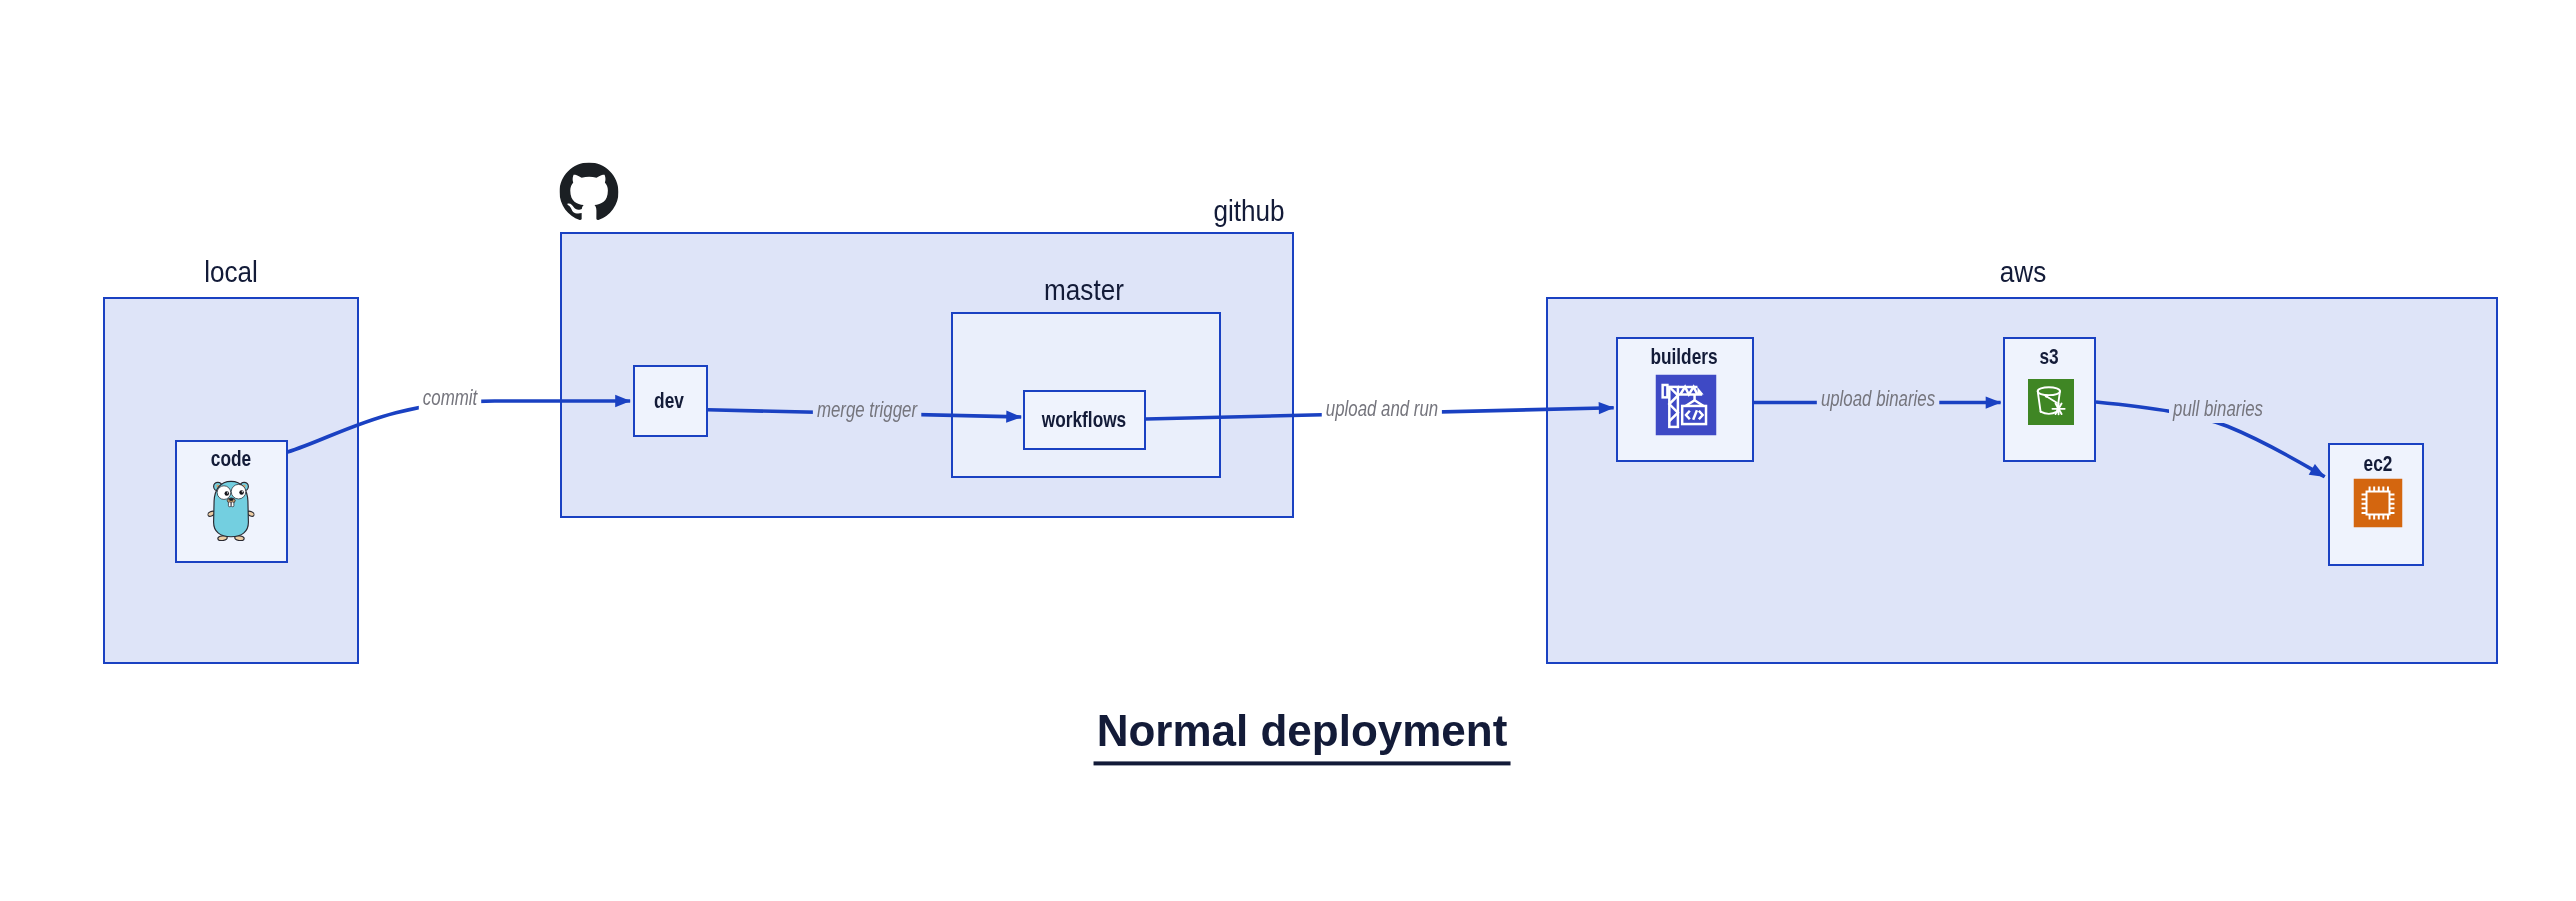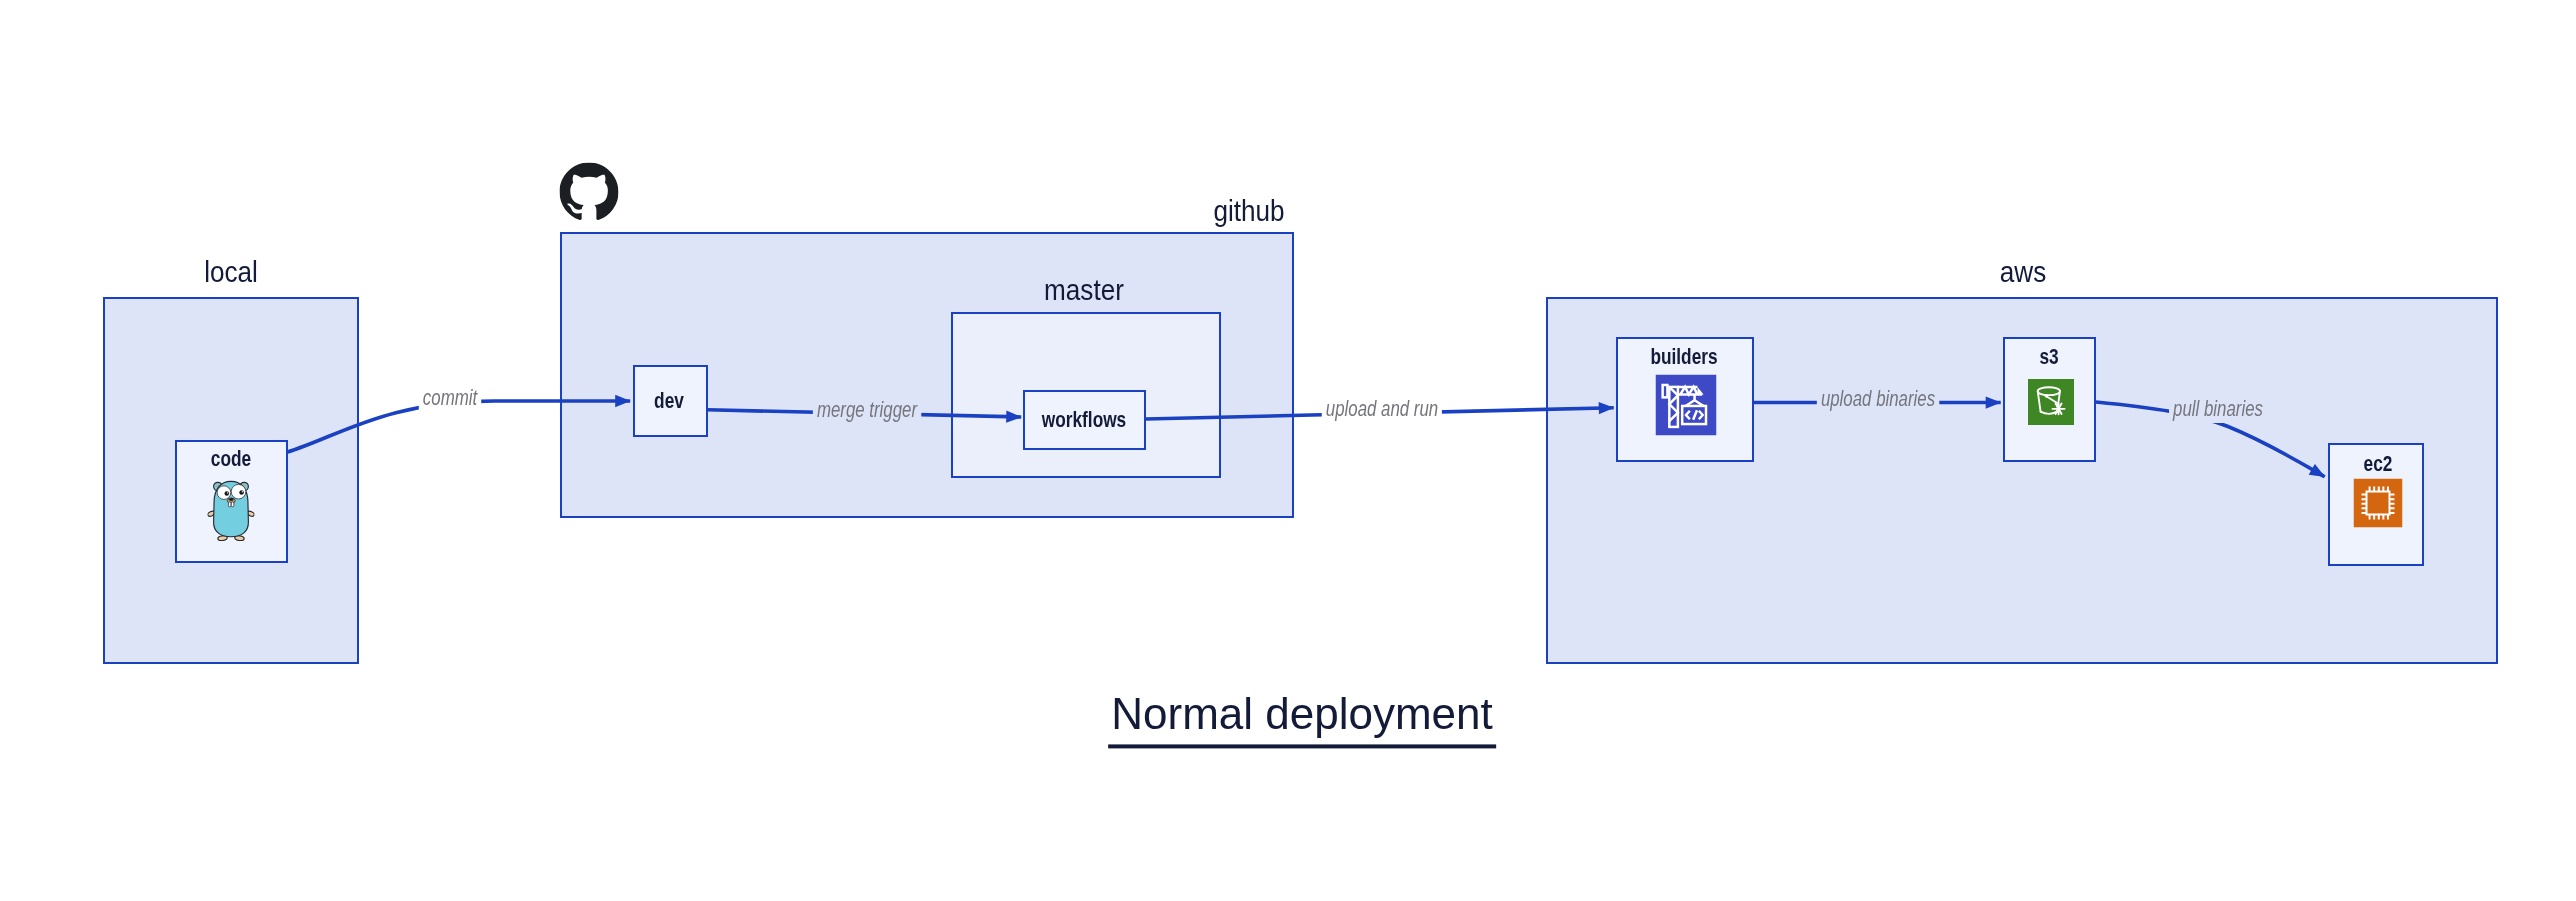--- a/index.html
+++ b/index.html
@@ -29,23 +29,23 @@
   }
   .edge-label{
     position:absolute;color:var(--edge-gray);font-size:21.6px;font-style:italic;white-space:nowrap;
     padding:1px 5.2px;transform:translate(-50%,-50%) scaleX(0.78);transform-origin:center;
     background:#ffffff;z-index:6;
   }
   .edge-label.on-fill{background:var(--group-fill);}
   .icon{position:absolute;transform:translate(-50%,-50%);}
   .edges{position:absolute;left:0;top:0;z-index:5;pointer-events:none;}
   .title{
-    position:absolute;left:1302px;top:719px;transform:translate(-50%,-50%);
+    position:absolute;left:1302px;top:736px;transform:translate(-50%,-50%);
     color:var(--navy);font-size:44px;white-space:nowrap;
-    border-bottom:4.1px solid var(--navy);padding:0 3.1px 5.2px 3.1px;
+    border-bottom:4.1px solid var(--navy);padding:0 3.1px 5.2px 3.1px;font-weight:bold;
   }
   .z1{z-index:1}.z2{z-index:2}.z3{z-index:3}.z4{z-index:4}
 </style>
 </head>
 <body>
 
 <div class="group z1" style="left:103px;top:297px;width:256px;height:367px;"></div>
 <div class="group-label z4" style="left:231px;top:272px;">local</div>
 
 <div class="group z1" style="left:560px;top:232px;width:734px;height:286px;"></div>

